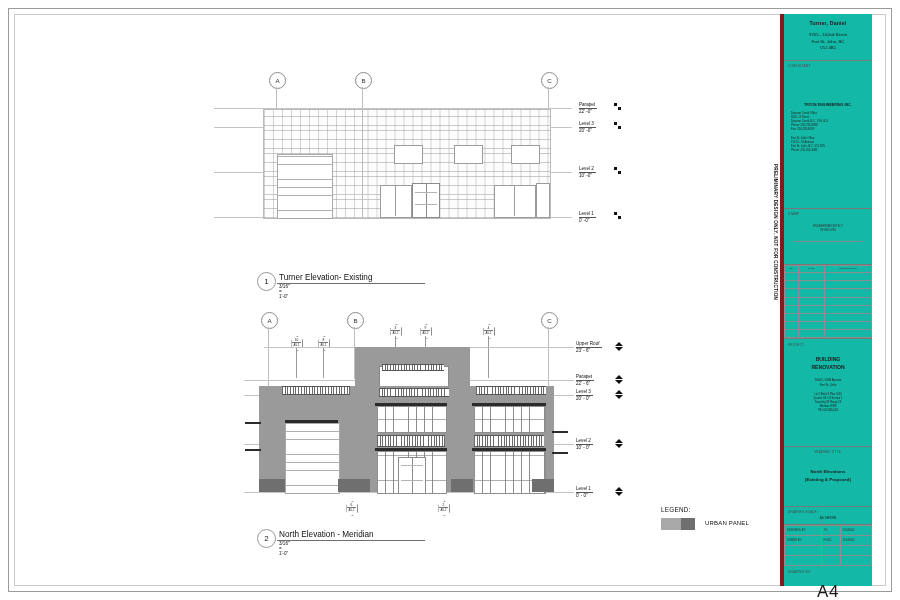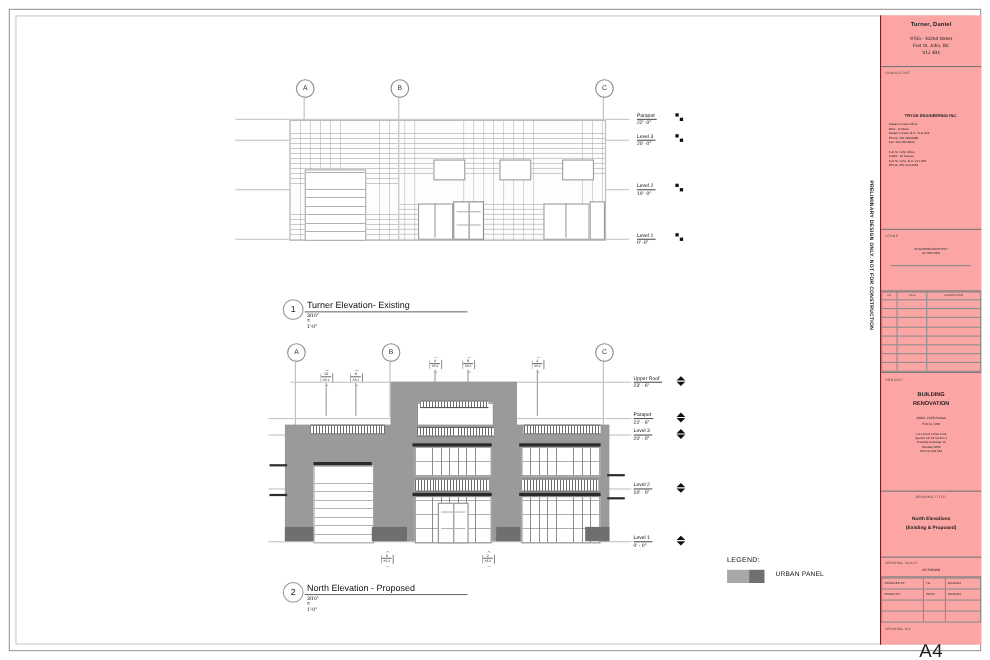--- a/index.html
+++ b/index.html
@@ -5,22 +5,22 @@
   html,body{margin:0;padding:0;background:#ffffff;}
   body{width:900px;height:600px;overflow:hidden;
        font-family:"Liberation Sans",sans-serif;color:#1a1a1a;}
   .sheet{position:relative;width:900px;height:600px;background:#fff;}
   .sheet-border{position:absolute;left:8px;top:8px;width:884px;height:584px;
       border:1px solid #9a9a9a;box-sizing:border-box;}
   .inner-border{position:absolute;left:14px;top:14px;width:872px;height:572px;
       border:1px solid #c9c9c9;box-sizing:border-box;}
 
   
-  .titleblock{position:absolute;right:8px;top:14px;width:92px;height:572px;
-      border-left:1px solid #7f1d1d;box-sizing:border-box;background:#fca5a5;}
+  .titleblock{position:absolute;right:28px;top:14px;width:92px;height:572px;
+      border-left:4px solid #7f1d1d;box-sizing:border-box;background:#14b8a6;}
   .tb-sec{border-bottom:1px solid #777;box-sizing:border-box;padding:3px 4px;}
   .tb-owner{text-align:center;padding:6px 3px 8px;}
   .tb-owner .nm{font-size:5.2px;font-weight:bold;letter-spacing:.2px;margin-bottom:6px;}
   .tb-owner .ad{font-size:4.3px;line-height:1.55;}
   .tb-lbl{font-size:2.9px;color:#444;letter-spacing:.35px;text-transform:uppercase;}
   .tb-consult{height:148px;position:relative;}
   .eng{position:absolute;left:0;right:0;top:42px;text-align:center;padding:0 4px;}
   .eng .en{font-size:3.5px;font-weight:bold;letter-spacing:.1px;margin-bottom:5px;}
   .eng .eb{font-size:2.75px;line-height:1.5;text-align:left;padding-left:3px;
       margin-bottom:4px;color:#222;}
@@ -385,21 +385,21 @@
       </div>
       <div class="arrowsym" style="left:601px;top:473px;">
           <div class="tri up"></div>
           <div class="tri dn"></div>
         </div>
 
       <div class="viewttl" style="left:243px;top:515px;">
         <div class="num">
             <span>2</span>
           </div>
-        <div class="nm">North Elevation - Proposed</div>
+        <div class="nm">North Elevation - Meridian</div>
         <div class="rule" style="width:148px;"></div>
         <div class="sc">3/16" = 1'-0"</div>
       </div>
     </div>
 
     <div class="legend" style="left:647px;top:492px;">
       <div class="lt">LEGEND:</div>
       <div class="sw">
         <div class="l"></div>
         <div class="r"></div>

